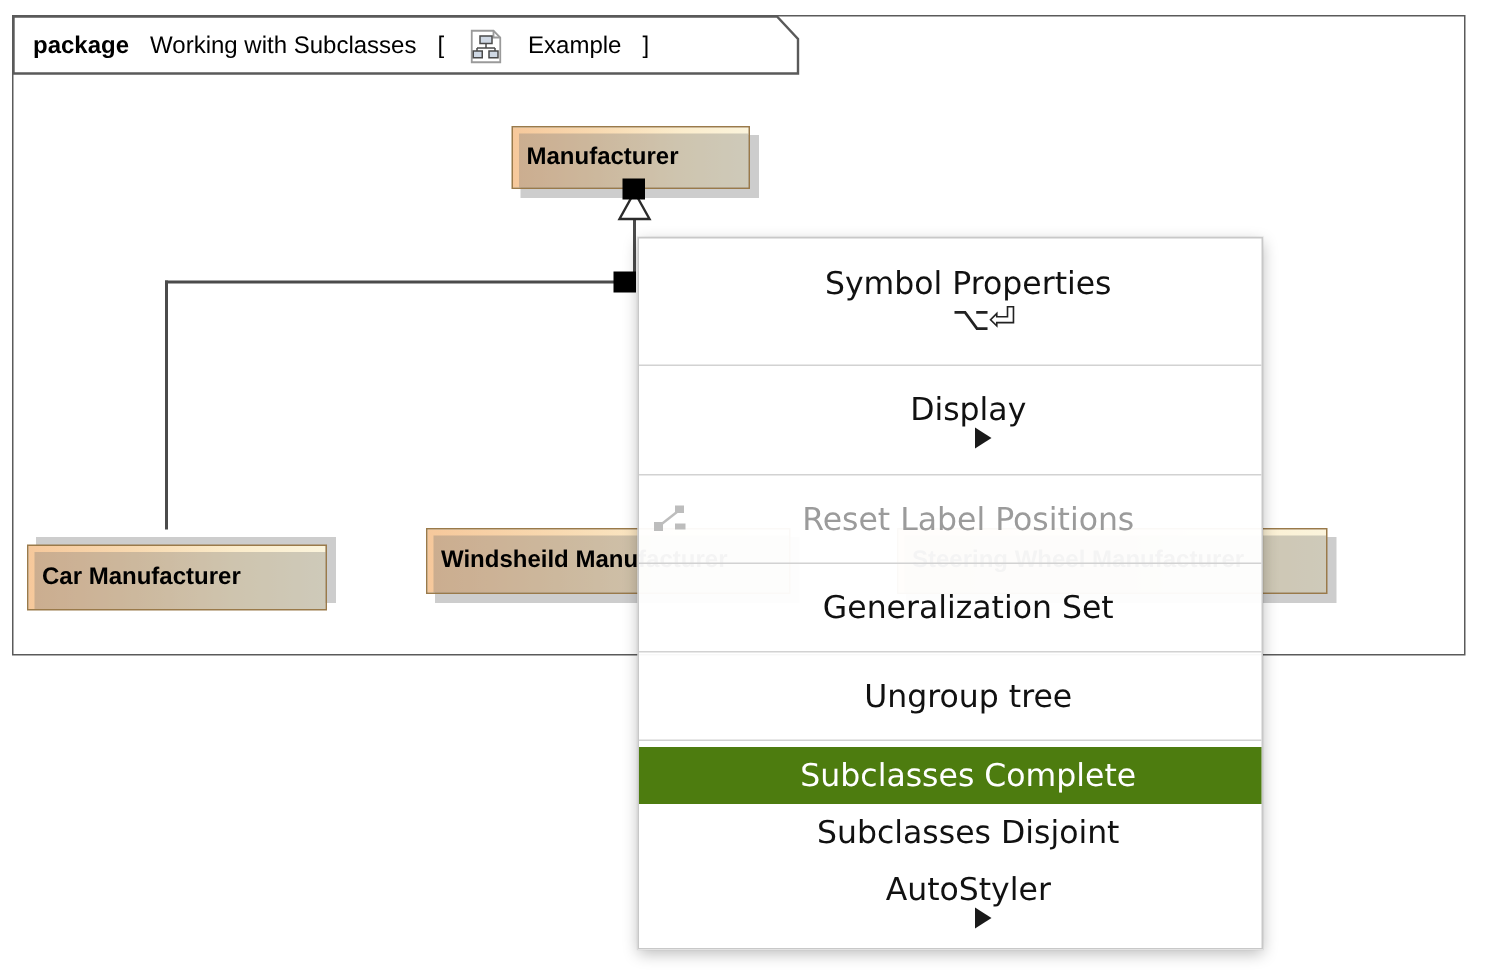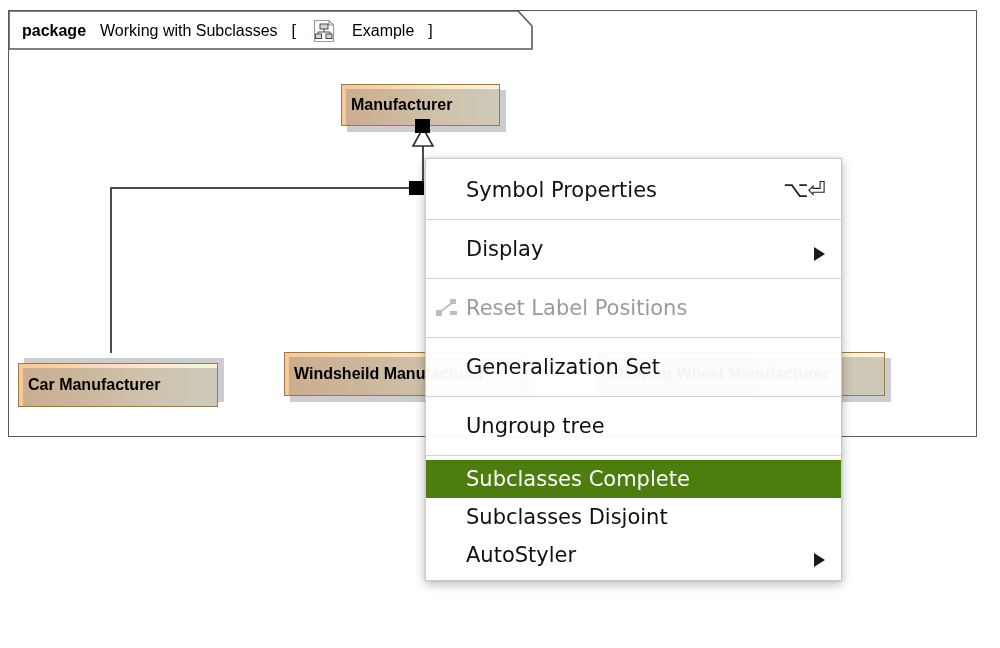--- a/index.html
+++ b/index.html
@@ -68,25 +68,26 @@
     box-shadow:0 3px 10px rgba(0,0,0,.28), 0 0 0 .5px rgba(0,0,0,.07);
     z-index:50;
     font-size:21px;
     color:#111;
     padding:5px 0 6px 0;
     box-sizing:border-box;
     font-family:"DejaVu Sans", sans-serif;
   }
   .mi{
     position:relative;
-    display:flex;align-items:flex-end;
+    display:flex;align-items:center;
     height:auto;
     padding:7px 16px 7px 40px;
     white-space:nowrap;
     box-sizing:border-box;
+    flex-direction:column;
   }
   .mi .lbl{flex:1;}
   .mi.tall{padding-top:13px;padding-bottom:13px;}
   .mi.disabled{color:#9b9b9b;}
   .mi.selected{background:#4d7c0f;color:#ffffff;}
   .mi .shortcut{font-size:22px;color:#222;letter-spacing:-1px;margin-left:20px;}
   .mi .arrow{
     width:0;height:0;margin-left:20px;
     border-left:11px solid #1a1a1a;
     border-top:7px solid transparent;

